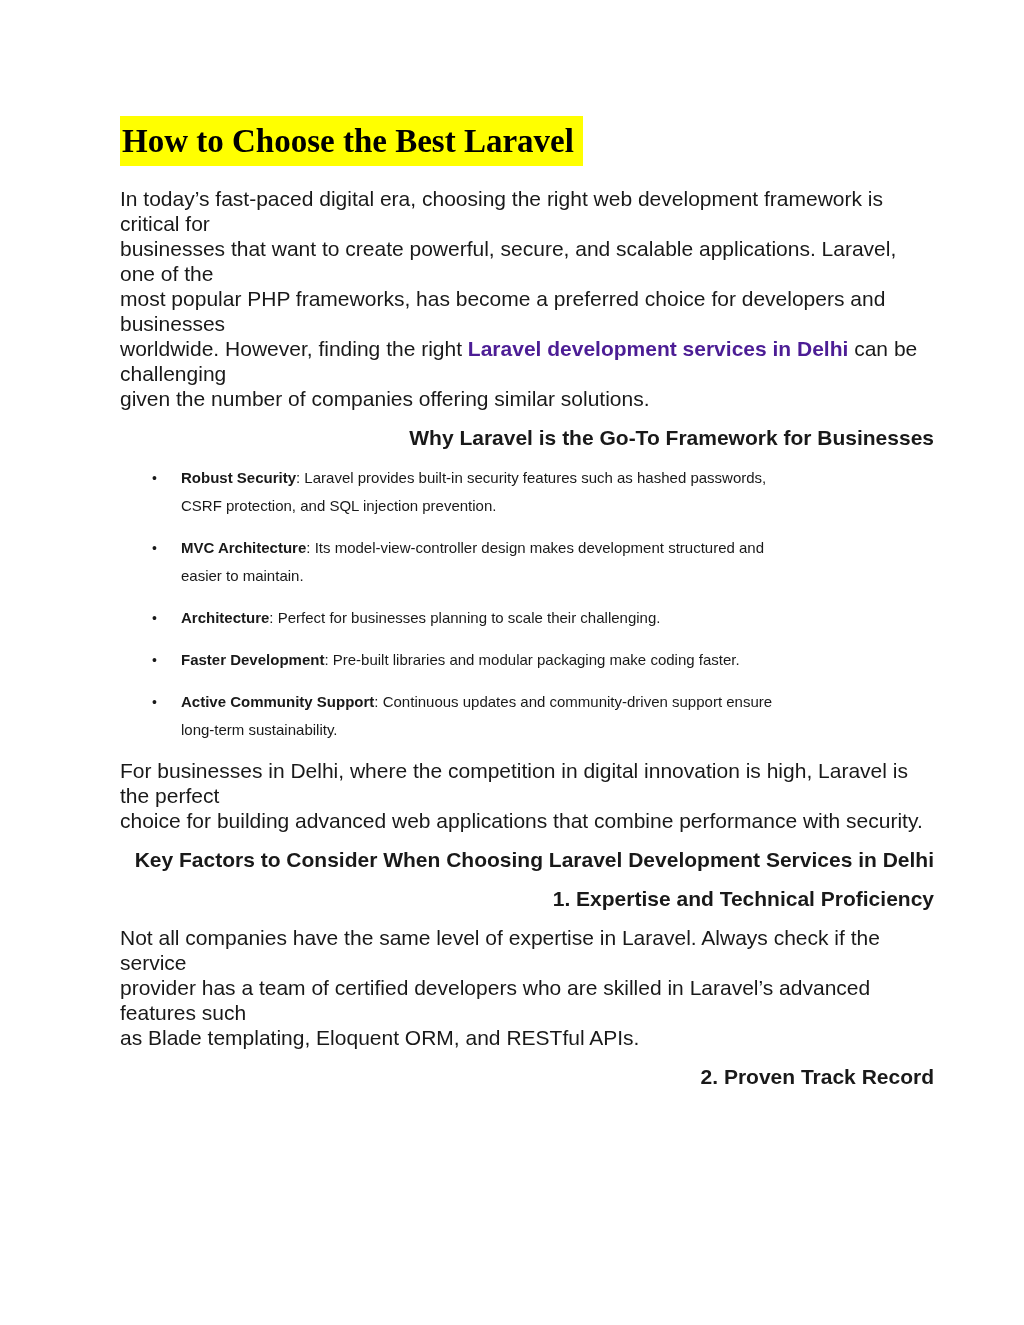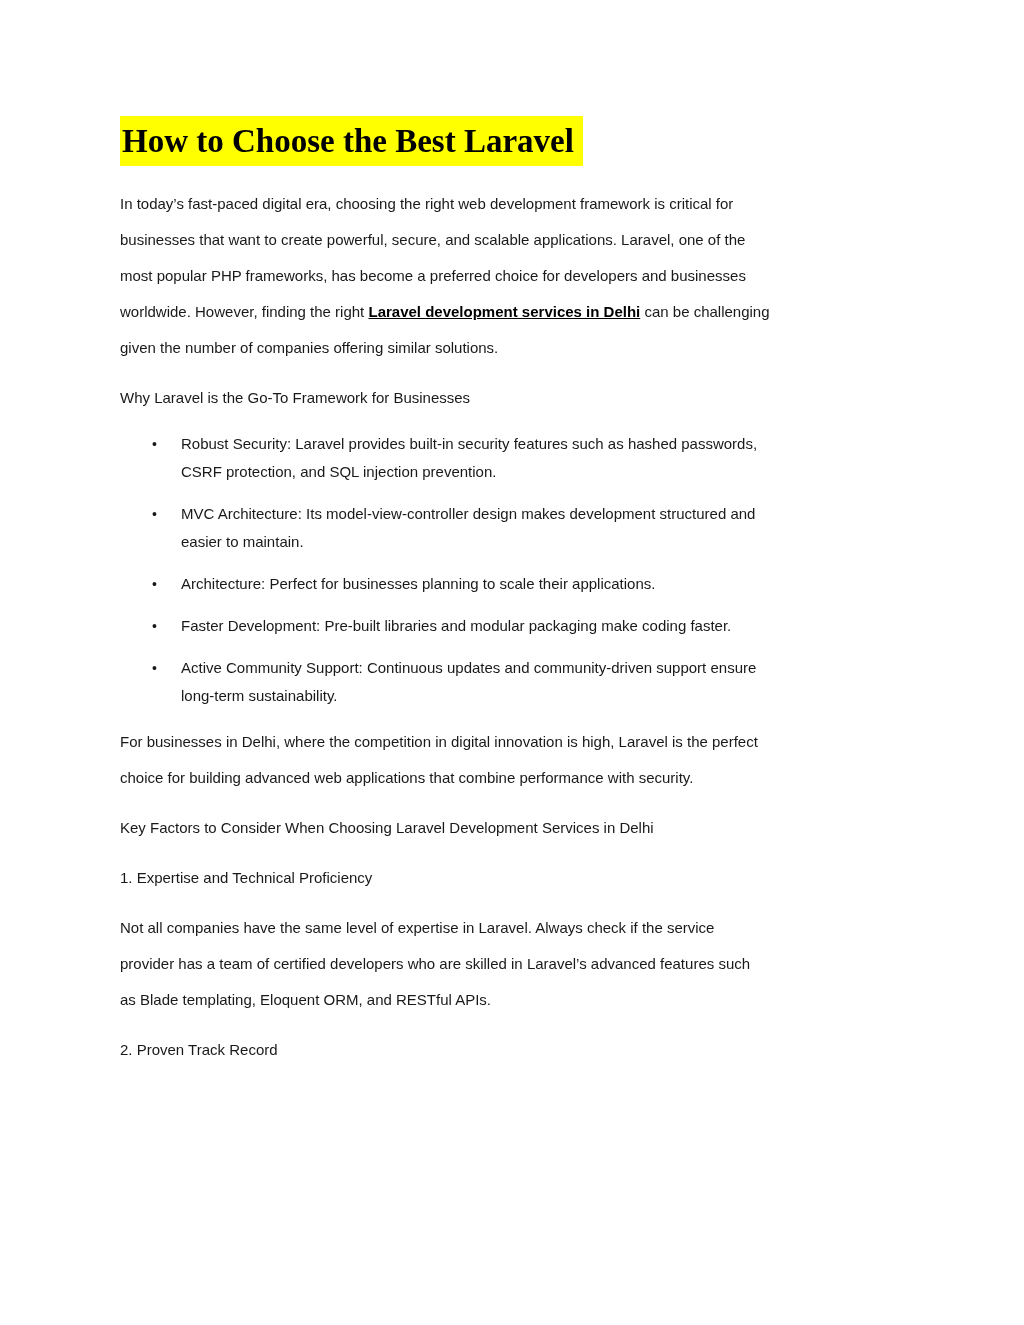--- a/index.html
+++ b/index.html
@@ -33,31 +33,30 @@
     display: block;
     width: fit-content;
     line-height: 50px;
     margin-bottom: 2px;
     background: #ffff00;
     padding: 0 9px 0 2px;
   }
   p, h2 {
     margin: 0 0 14px 0;
     font-family: "Liberation Sans", sans-serif;
-    font-size: 15px;
-    line-height: 36px;
+    font-size: 21px;
+    line-height: 25px;
     font-weight: normal;
     color: #191919;
     white-space: pre-line;
   }
-  h2 { font-weight: normal; }
+  h2 { font-weight: bold; text-align: right; }
   a.doclink {
     font-weight: bold;
-    text-decoration: underline;
-    color: #000000;
+    color: #4c1d95;
     cursor: pointer;
   }
   ul.bullets {
     list-style: none;
     margin: 0;
     padding: 0 0 0 32px;
   }
   ul.bullets li {
     display: flex;
     margin: 0 0 14px 0;
@@ -68,21 +67,21 @@
   }
   ul.bullets .marker {
     flex: none;
     width: 29px;
     font-size: 14px;
   }
   ul.bullets .btext {
     flex: 1;
     white-space: pre-line;
   }
-  .blabel { font-weight: normal; }
+  .blabel { font-weight: bold; }
 </style>
 </head>
 <body>
 
 <div class="page">
   <div class="content">
 
     <h1 class="title">
         <span class="hl">How to Choose the Best Laravel</span>
       </h1>
@@ -103,21 +102,21 @@
         <span class="btext"><span class="blabel">Robust Security</span><span>: Laravel provides built-in security features such as hashed passwords,
 CSRF protection, and SQL injection prevention.</span></span>
       </li>
       <li>
         <span class="marker">•</span>
         <span class="btext"><span class="blabel">MVC Architecture</span><span>: Its model-view-controller design makes development structured and
 easier to maintain.</span></span>
       </li>
       <li>
         <span class="marker">•</span>
-        <span class="btext"><span class="blabel">Architecture</span><span>: Perfect for businesses planning to scale their applications.</span></span>
+        <span class="btext"><span class="blabel">Architecture</span><span>: Perfect for businesses planning to scale their challenging.</span></span>
       </li>
       <li>
         <span class="marker">•</span>
         <span class="btext"><span class="blabel">Faster Development</span><span>: Pre-built libraries and modular packaging make coding faster.</span></span>
       </li>
       <li>
         <span class="marker">•</span>
         <span class="btext"><span class="blabel">Active Community Support</span><span>: Continuous updates and community-driven support ensure
 long-term sustainability.</span></span>
       </li>

